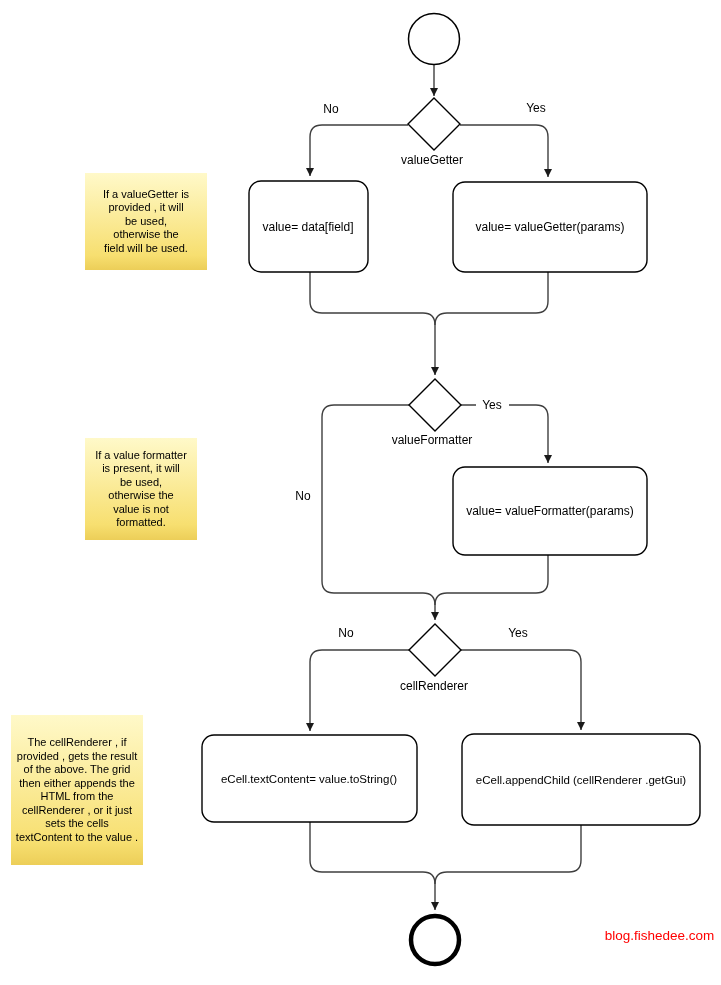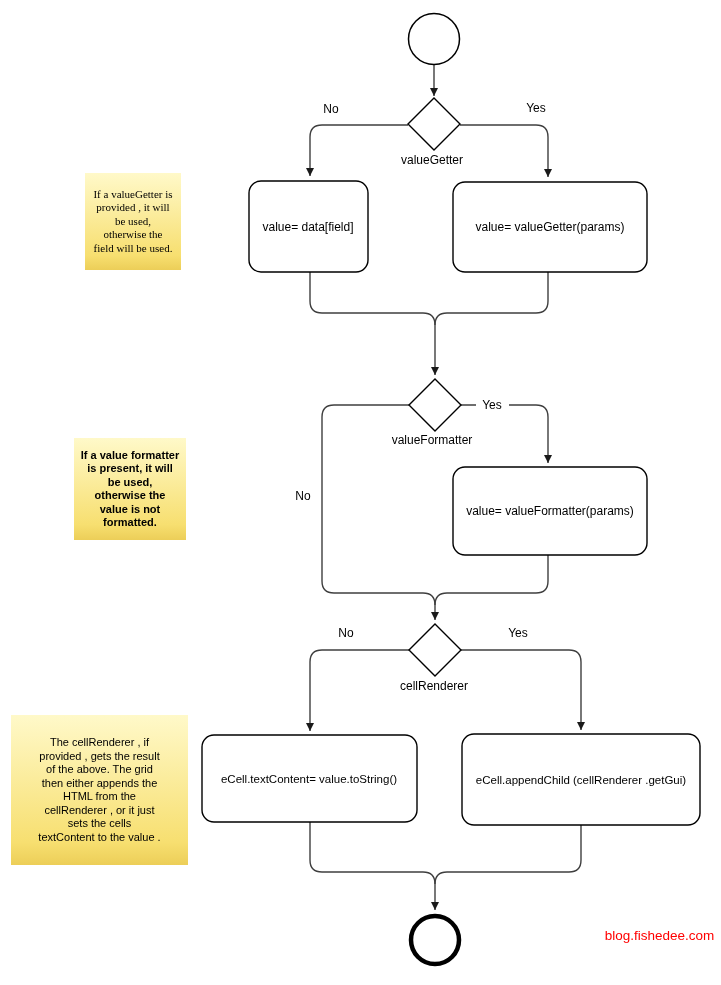--- a/index.html
+++ b/index.html
@@ -19,23 +19,23 @@
   .node-text-sm{text-anchor:middle;font-size:11.5px;}
   .branch-label{text-anchor:middle;}
   .decision-label{text-anchor:middle;}
   .note{
     position:absolute;
     background:linear-gradient(180deg,#fff9c9 0%,#f7df70 85%,#ecce58 100%);
     display:flex;align-items:center;justify-content:center;
     text-align:center;font-size:11px;line-height:13.5px;color:#000000;
     white-space:pre-line;
   }
-  .note-1{left:85px;top:173px;width:96px;height:97px;font-family:Liberation Serif, serif;}
-  .note-2{left:74px;top:438px;width:112px;height:102px;font-weight:bold;}
-  .note-3{left:11px;top:715px;width:177px;height:150px;}
+  .note-1{left:85px;top:173px;width:122px;height:97px;}
+  .note-2{left:85px;top:438px;width:112px;height:102px;}
+  .note-3{left:11px;top:715px;width:132px;height:150px;}
   .watermark{
     position:absolute;left:602px;top:928px;width:115px;
     color:#ff0000;font-size:13.5px;text-align:center;
   }
 </style>
 </head>
 <body>
 
 <div class="stage">
 

